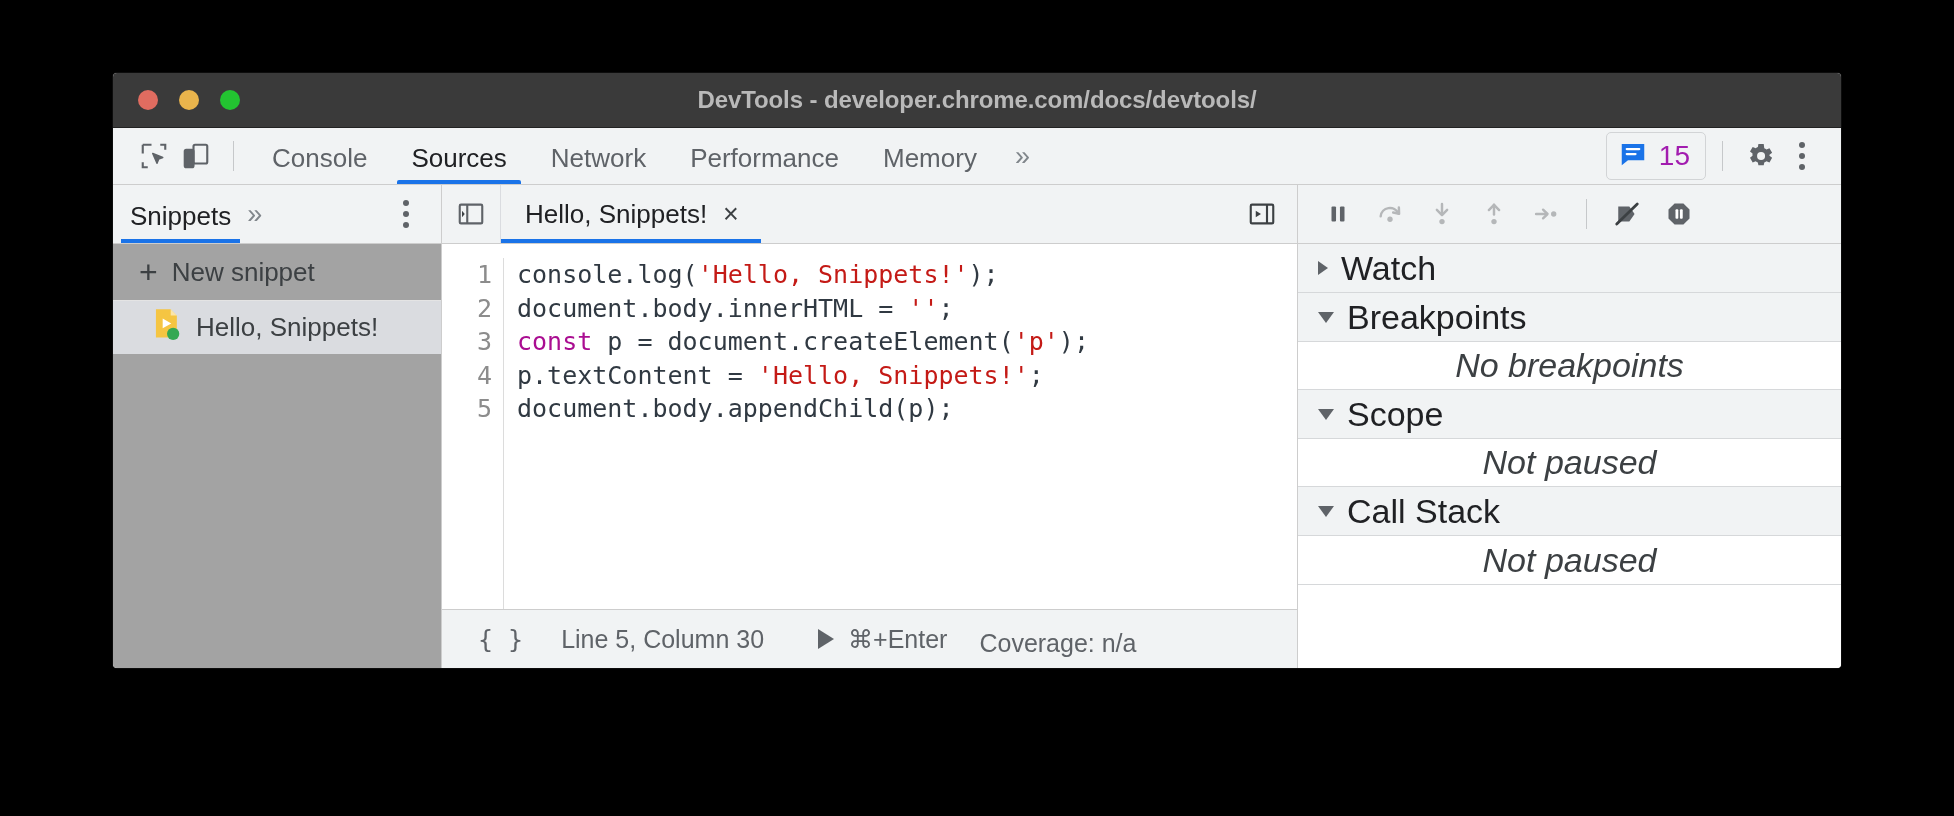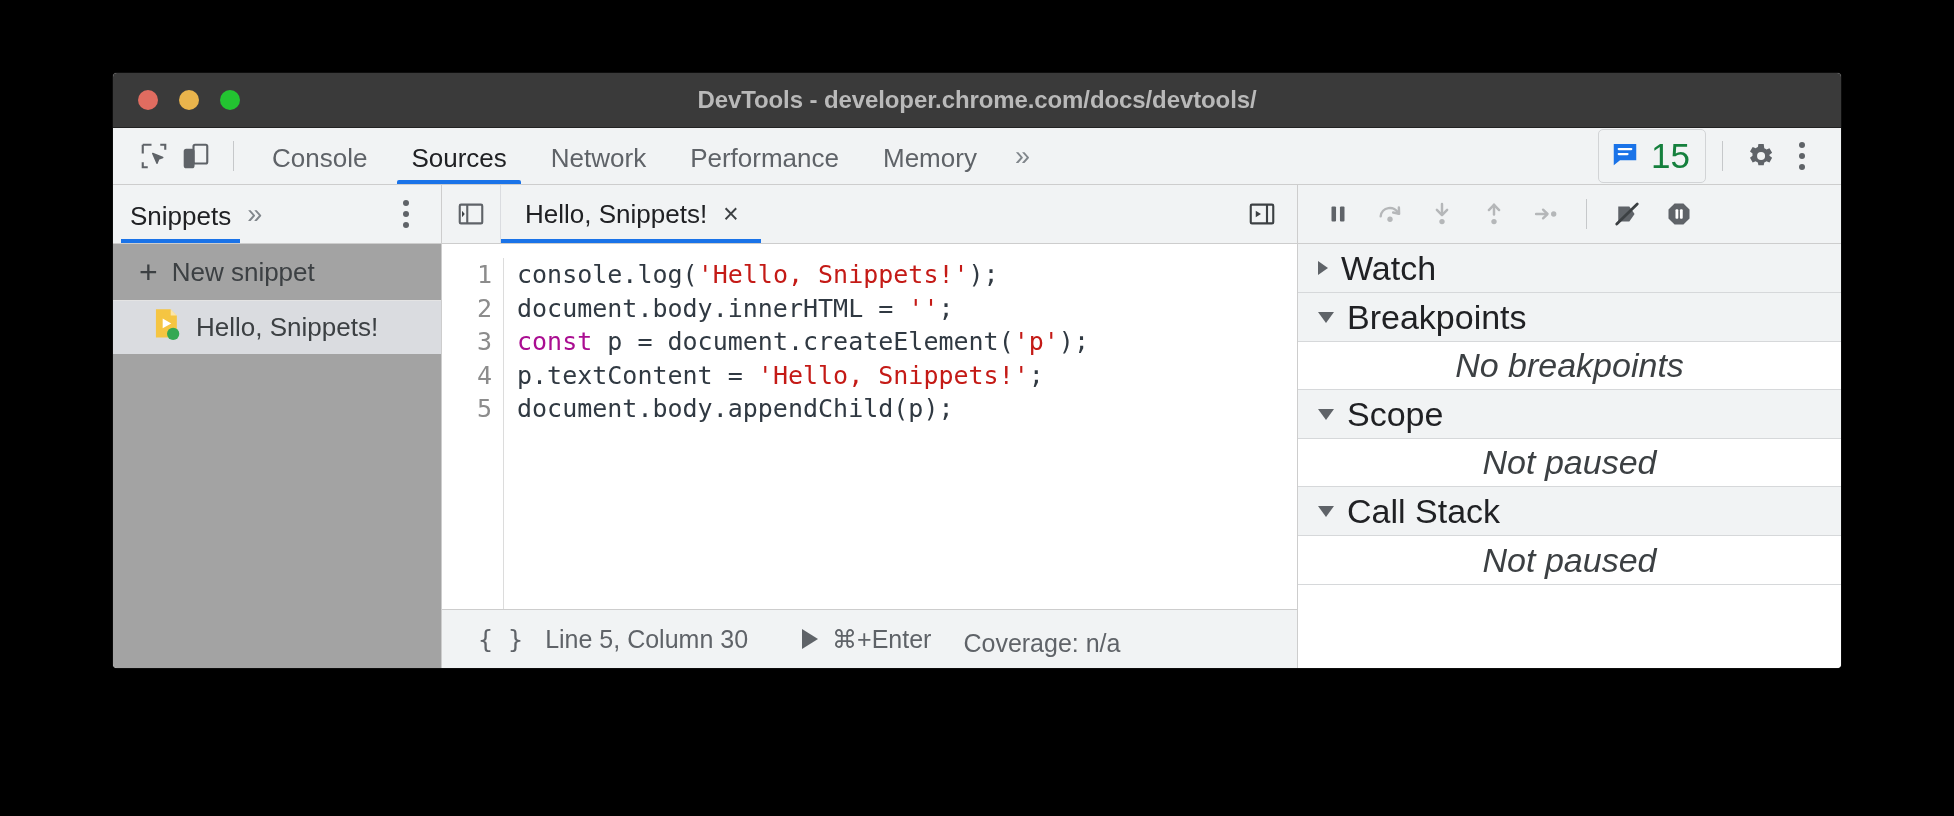--- a/index.html
+++ b/index.html
@@ -101,21 +101,21 @@
     display: flex; align-items: center; gap: 0;
   }
   #issues-badge {
     display: flex; align-items: center; gap: 11px;
     border: 1px solid #d2d4d6;
     border-radius: 5px;
     padding: 6px 15px 6px 11px;
     cursor: pointer;
     background: #f1f3f4;
   }
-  #issues-count { font-size: 35px; color: #15803d; }
+  #issues-count { font-size: 28px; color: #a21caf; }
 
   
   #body {
     display: flex;
     height: calc(595px - 55px - 57px);
   }
 
   
   #nav-pane {
     width: 329px;
@@ -234,21 +234,21 @@
     display: flex; align-items: center;
     gap: 0;
     padding-left: 24px;
     font-size: 25px; color: #5f6368;
   }
   #pretty-print {
     font-family: "DejaVu Sans Mono", monospace;
     font-size: 25px; color: #5f6368;
     padding: 0 12px; cursor: pointer;
   }
-  #cursor-pos { margin-left: 10px; }
+  #cursor-pos { margin-left: 26px; }
   #run-hint {
     margin-left: 54px;
     display: flex; align-items: center; gap: 14px;
     cursor: pointer;
   }
   .play-tri {
     width: 0; height: 0;
     border-left: 16px solid #5f6368;
     border-top: 10px solid transparent;
     border-bottom: 10px solid transparent;

